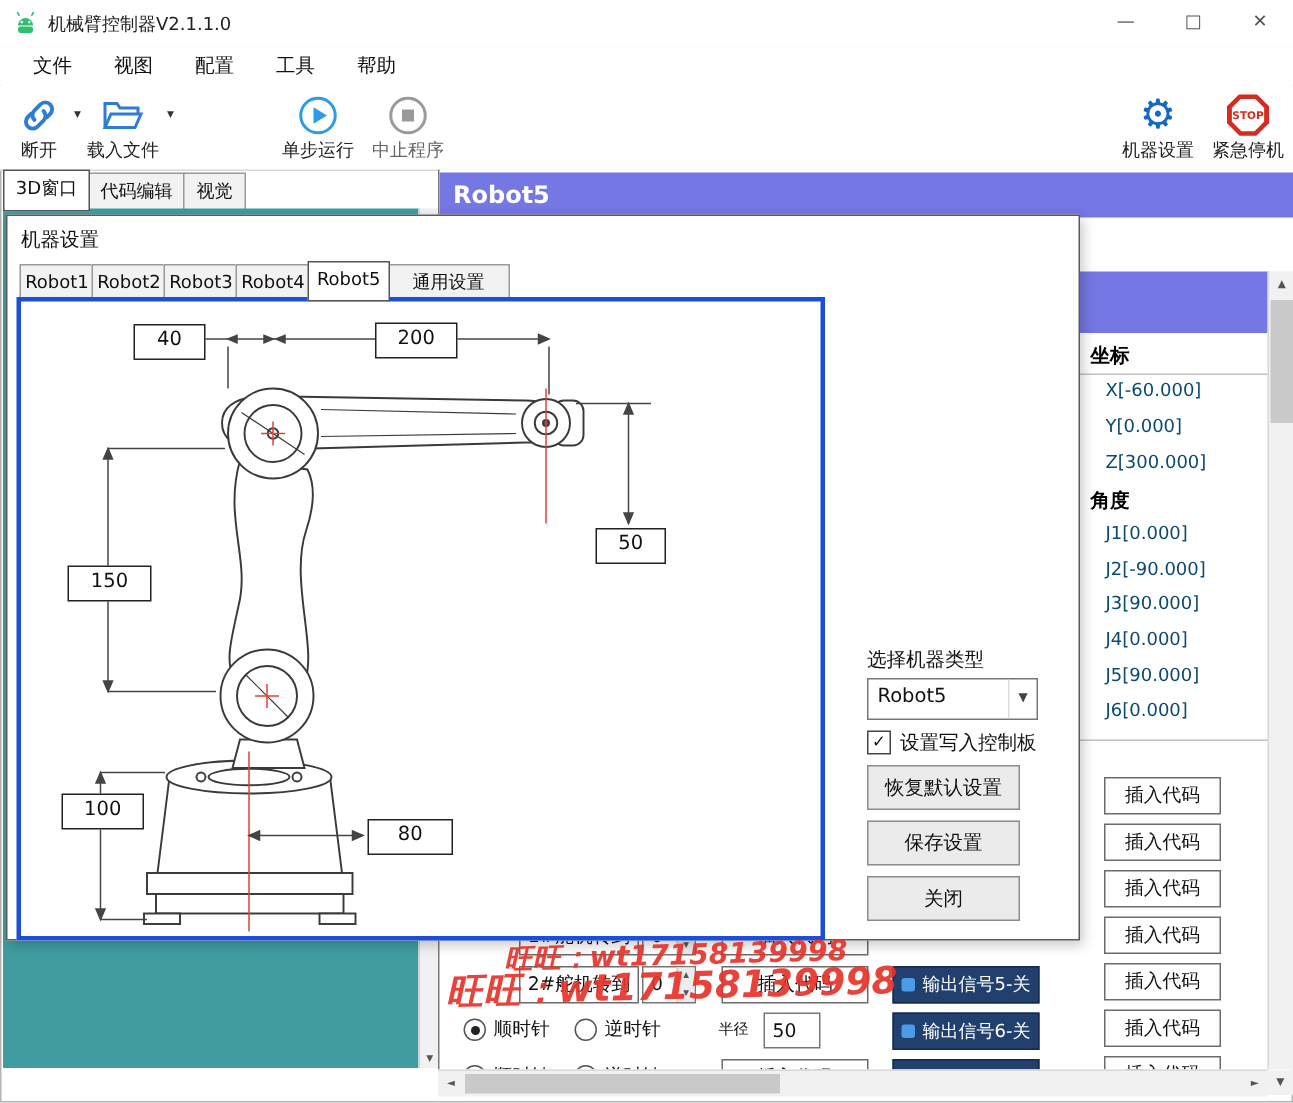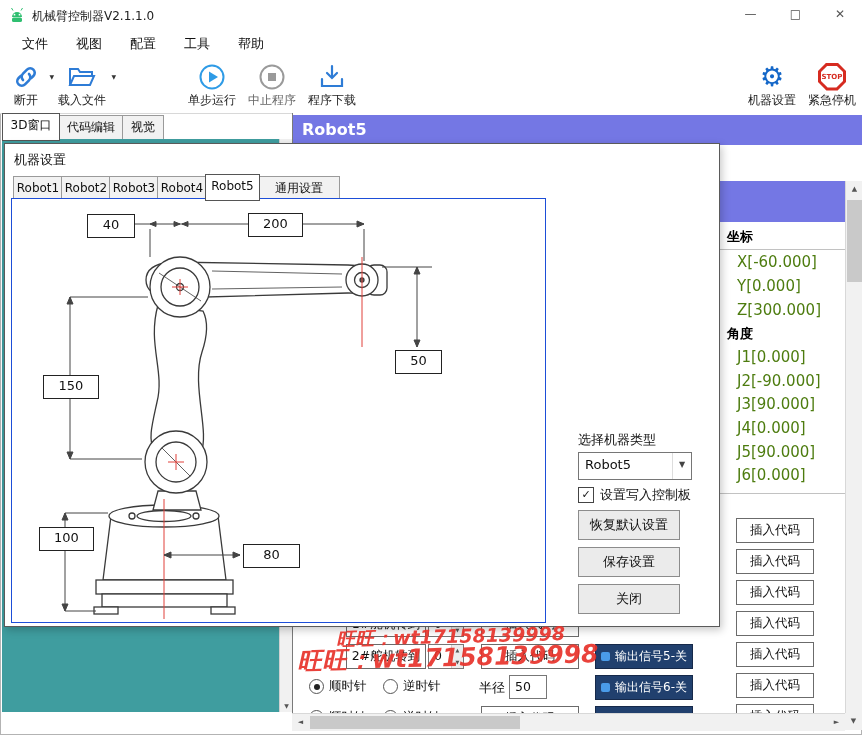--- a/index.html
+++ b/index.html
@@ -33,36 +33,36 @@
   
   .track{position:absolute;background:#f1f1f1;}
   .sc-arrow{position:absolute;width:17px;height:17px;font-size:7px;color:#555;text-align:center;line-height:17px;background:#f1f1f1;cursor:pointer;}
   .sc-arrow.small{width:13px;height:13px;line-height:13px;font-size:6px;}
   .thumb{position:absolute;background:#c9c9c9;cursor:pointer;}
   
   .right-panel{position:absolute;left:292px;top:113px;width:570px;height:600px;background:#fff;border-left:1px solid #7a7a7a;overflow:hidden;}
   .purple{background:#7477e4;}
   .rp-header{position:absolute;left:0;top:2px;width:570px;height:30px;color:#fff;font-weight:bold;font-size:16px;line-height:30px;padding-left:9px;}
   .rp-label{position:absolute;font-size:13px;font-weight:bold;color:#000;}
-  .rp-val{position:absolute;font-size:15px;color:#4d7c0f;white-space:nowrap;}
+  .rp-val{position:absolute;font-size:12px;color:#0c4a6e;white-space:nowrap;}
   .sep{position:absolute;height:1px;background:#c2c2c2;}
   .btn{position:absolute;background:#fff;border:1px solid #6b6b6b;font-size:12.5px;color:#111;display:flex;align-items:center;justify-content:center;cursor:pointer;white-space:nowrap;}
   .dark-btn{position:absolute;background:#21406e;border:1px solid #152档a45;border:1px solid #16294a;color:#fff;font-size:12px;display:flex;align-items:center;justify-content:center;gap:5px;cursor:pointer;white-space:nowrap;}
   .dark-btn .led{width:9px;height:9px;background:#4a9be8;border-radius:2px;flex:0 0 auto;}
   .spin{position:absolute;background:#fff;border:1px solid #777;}
   .spin .val{position:absolute;left:5px;top:3px;font-size:12.5px;}
   .spin .sa{position:absolute;right:0;width:11px;height:50%;font-size:5px;text-align:center;color:#555;background:#ececec;border-left:1px solid #ccc;line-height:10px;cursor:pointer;}
   .spin .sa.dn{bottom:0;top:auto;}
   .radio{position:absolute;display:flex;align-items:center;gap:5px;font-size:12.5px;cursor:pointer;white-space:nowrap;}
   .radio .rc{width:13px;height:13px;border:1px solid #555;border-radius:50%;background:#fff;display:flex;align-items:center;justify-content:center;flex:0 0 auto;}
   .radio.sel .rc::after{content:"";width:6px;height:6px;border-radius:50%;background:#222;display:block;}
   
   .dialog{position:absolute;left:4px;top:143px;width:714px;height:482px;background:#fff;border:1px solid #5a5a5a;z-index:50;box-shadow:2px 3px 8px rgba(0,0,0,.22);}
   .dlg-title{position:absolute;left:9px;top:7px;font-size:13px;color:#111;}
-  .draw-box{position:absolute;left:6px;top:54px;width:533px;height:423px;border:1px solid #1d4ed8;background:#fff;overflow:hidden;}
+  .draw-box{position:absolute;left:6px;top:54px;width:533px;height:423px;border:3px solid #1d4ed8;background:#fff;overflow:hidden;}
   .dim-box{position:absolute;background:#fff;border:1px solid #222;text-align:center;font-size:13px;line-height:20px;z-index:3;}
   .airmbs{position:absolute;left:266px;top:178px;font-size:72px;letter-spacing:4px;color:#cbcbcb;opacity:.7;z-index:4;pointer-events:none;}
   .combo{position:absolute;background:#fff;border:1px solid #767676;cursor:pointer;}
   .combo .cv{position:absolute;left:6px;top:4px;font-size:13px;}
   .combo .cc{position:absolute;right:0;top:0;width:18px;height:100%;font-size:8px;color:#444;text-align:center;line-height:24px;border-left:1px solid #ddd;}
   .gbtn{position:absolute;background:#ebebeb;border:1px solid #8c8c8c;font-size:13px;display:flex;align-items:center;justify-content:center;cursor:pointer;}
   .chk{position:absolute;display:flex;align-items:center;gap:6px;font-size:13px;cursor:pointer;}
   .chk .box{width:14px;height:14px;border:1px solid #444;background:#fff;font-size:11px;line-height:13px;text-align:center;color:#111;flex:0 0 auto;}
   .redwm{position:absolute;color:#e8332b;font-style:italic;font-weight:bold;z-index:60;transform:rotate(-1.5deg);white-space:nowrap;opacity:.92;}
 </style>
@@ -130,32 +130,20 @@
   </div>
   <div class="tool-btn" style="left:243px;width:58px">
     <div class="ico">
       <svg width="28" height="28" viewBox="0 0 28 28">
         <circle cx="14" cy="14" r="11.5" fill="none" stroke="#9a9a9a" stroke-width="2"></circle>
         <rect x="10" y="10" width="8" height="8" fill="#9a9a9a"></rect>
       </svg>
     </div>
     <div class="lbl dim">中止程序</div>
   </div>
-  <div class="tool-btn" style="left:303px;width:58px">
-    <div class="ico">
-      <svg width="28" height="28" viewBox="0 0 28 28">
-        <g fill="none" stroke="#2e7cd6" stroke-width="2.2" stroke-linecap="round">
-          <path d="M14 3 v11"></path>
-            <path d="M9 10 l5 5 5 -5"></path>
-            <path d="M4 16 v7 h20 v-7"></path>
-        </g>
-      </svg>
-    </div>
-    <div class="lbl">程序下载</div>
-  </div>
   <div class="tool-btn" style="left:744px;width:56px">
     <div class="ico">
         <span class="gear">⚙</span>
       </div>
     <div class="lbl">机器设置</div>
   </div>
   <div class="tool-btn" style="left:803px;width:58px">
     <div class="ico">
       <span class="stopsign">
         <span class="inner"></span>
@@ -224,21 +212,21 @@
   </div>
 
   <div class="radio sel" style="left:16px;top:565px">
     <span class="rc"></span>
     <span>顺时针</span>
   </div>
   <div class="radio" style="left:90px;top:565px">
     <span class="rc"></span>
     <span>逆时针</span>
   </div>
-  <div class="abs" style="left:186px;top:566px;font-size:13px">半径</div>
+  <div class="abs" style="left:186px;top:566px;font-size:10px">半径</div>
   <div class="spin" style="left:216px;top:562px;width:36px;height:22px">
     <span class="val">50</span>
   </div>
   <div class="dark-btn" style="left:302px;top:562px;width:96px;height:23px">
     <span class="led"></span>
     <span>输出信号6-关</span>
   </div>
 
   <div class="radio sel" style="left:16px;top:596px">
     <span class="rc"></span>

